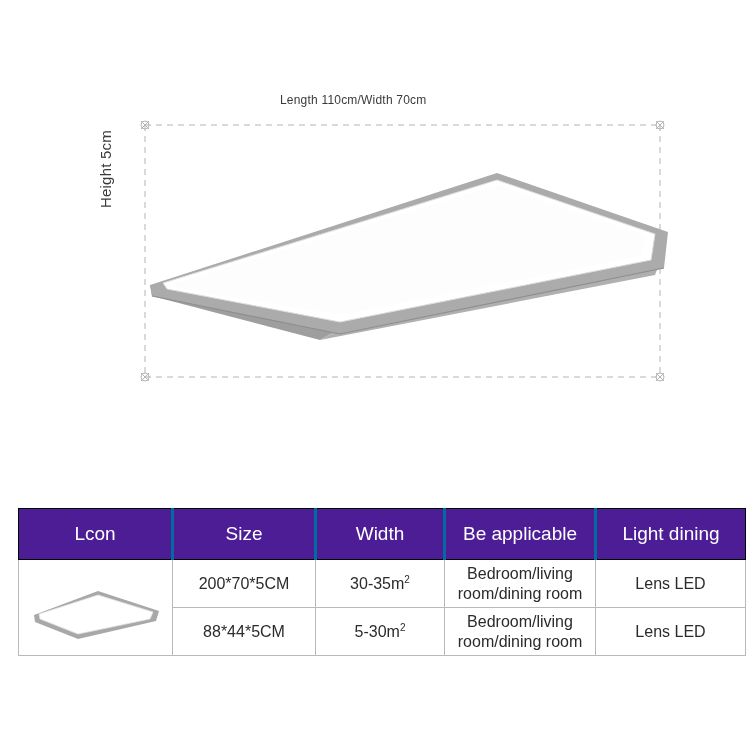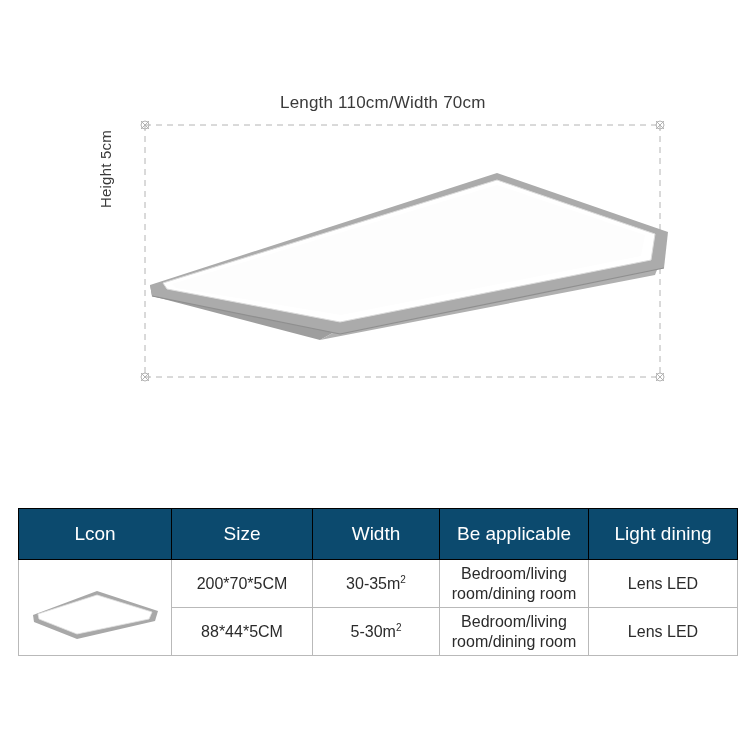--- a/index.html
+++ b/index.html
@@ -26,21 +26,21 @@
     position: absolute;
     left: 0;
     top: 0;
     width: 750px;
     height: 500px;
   }
 
   .dim-label {
     position: absolute;
     color: #3a3a3a;
-    font-size: 17px;
+    font-size: 12px;
     letter-spacing: 0.2px;
     white-space: nowrap;
   }
 
   #length-label {
     left: 280px;
     top: 93px;
   }
 
   #height-label {
@@ -62,28 +62,28 @@
   }
   #spec-table td, #spec-table th {
     border: 1px solid #b9b9b9;
     padding: 0;
     text-align: center;
     vertical-align: middle;
     font-weight: normal;
     color: #2b2b2b;
   }
   #spec-table thead th {
-    background: #0c4a6e;
+    background: #4c1d95;
     color: #ffffff;
     height: 50px;
     font-size: 19px;
     border: 1px solid #000000;
   }
   #spec-table thead th + th {
-    border-left: 1px solid #0369a1;
+    border-left: 3px solid #0369a1;
   }
   .col-icon { width: 152px; }
   .col-size { width: 140px; }
   .col-space { width: 126px; }
   .col-app { width: 148px; }
   .col-src { width: 148px; }
 
   #spec-table tbody td {
     height: 47px;
     font-size: 16px;

